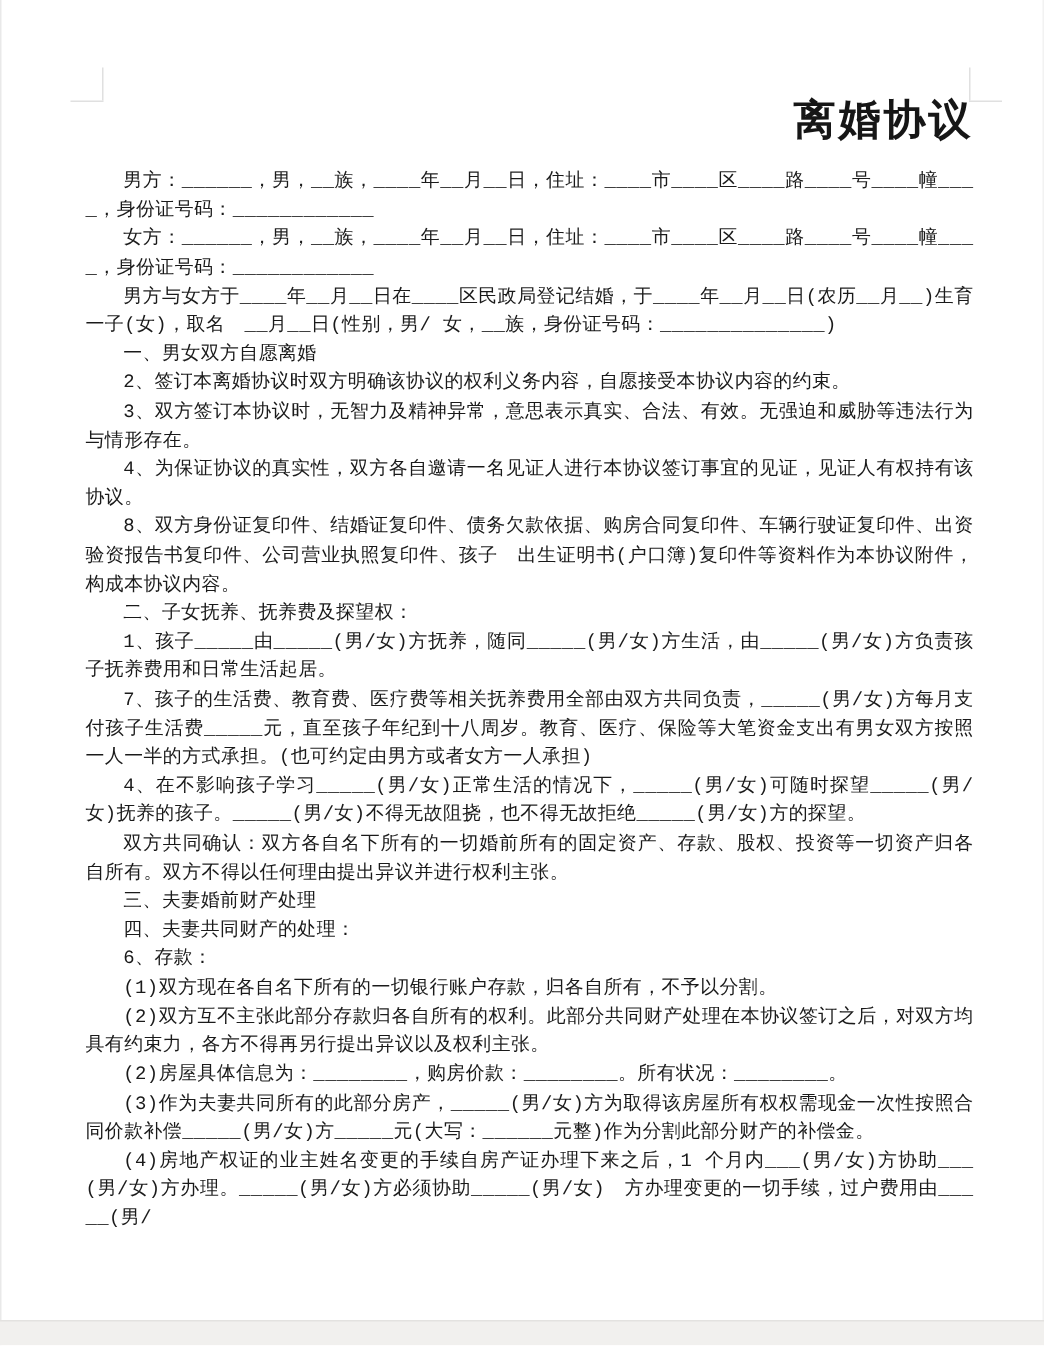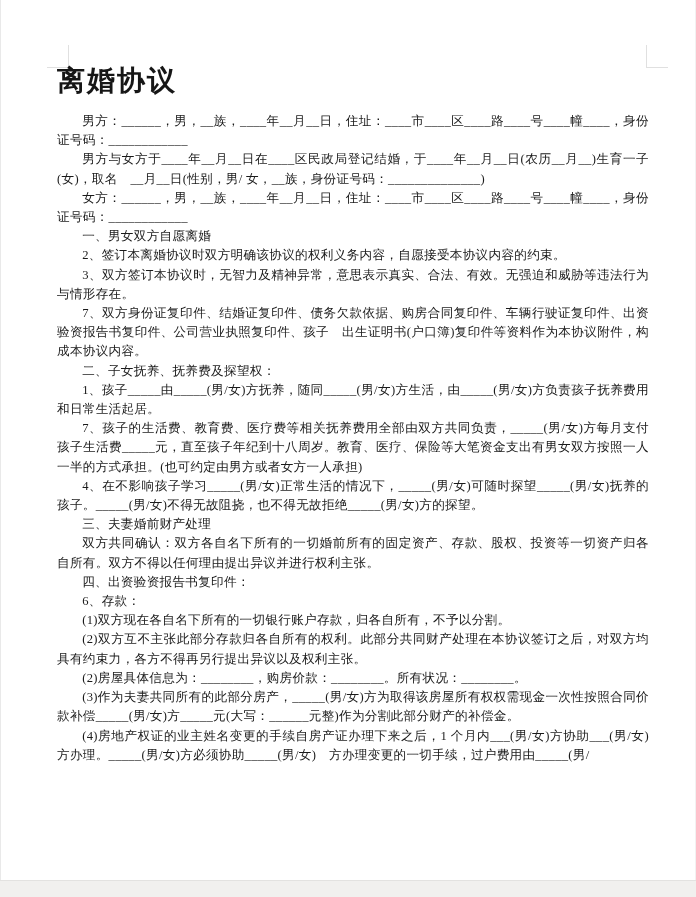--- a/index.html
+++ b/index.html
@@ -41,35 +41,36 @@
   .crop-tr .h { left: 0; }
   .content {
     position: absolute;
     left: 0; top: 0;
     width: 100%;
     box-sizing: border-box;
     padding: 62px 47px 0 57px;
   }
   .doc-title {
     margin: 0 0 12px 0;
-    text-align: left;
+    text-align: right;
     font-size: 28px;
     font-weight: bold;
     letter-spacing: 2px;
     line-height: 38px;
     color: #161616;
   }
   .para {
     margin: 0;
     font-size: 12.6px;
     line-height: 19.2px;
     text-indent: 2em;
     text-align: justify;
     letter-spacing: 0.3px;
     word-break: break-all;
+    font-family: Liberation Mono, monospace;
   }
   .bottom-strip {
     position: absolute;
     left: 0; bottom: 0;
     width: 100%;
     height: 16px;
     background: #f1f0ee;
     border-top: 1px solid #e3e2e0;
   }
 </style>
@@ -87,37 +88,38 @@
   </div>
   <div class="crop crop-tr">
     <div class="v"></div>
       <div class="h"></div>
   </div>
 
   <div class="content">
     <h1 class="doc-title">离婚协议</h1>
 
     <p class="para">男方：______，男，__族，____年__月__日，住址：____市____区____路____号____幢____，身份证号码：____________</p>
+    <p class="para">女方：______，男，__族，____年__月__日，住址：____市____区____路____号____幢____，身份证号码：____________</p>
     <p class="para">男方与女方于____年__月__日在____区民政局登记结婚，于____年__月__日(农历__月__)生育一子(女)，取名　__月__日(性别，男/ 女，__族，身份证号码：______________)</p>
-    <p class="para">女方：______，男，__族，____年__月__日，住址：____市____区____路____号____幢____，身份证号码：____________</p>
 
     <p class="para">一、男女双方自愿离婚</p>
     <p class="para">2、签订本离婚协议时双方明确该协议的权利义务内容，自愿接受本协议内容的约束。</p>
     <p class="para">3、双方签订本协议时，无智力及精神异常，意思表示真实、合法、有效。无强迫和威胁等违法行为与情形存在。</p>
-    <p class="para">7、双方身份证复印件、结婚证复印件、债务欠款依据、购房合同复印件、车辆行驶证复印件、出资验资报告书复印件、公司营业执照复印件、孩子　出生证明书(户口簿)复印件等资料作为本协议附件，构成本协议内容。</p>
+    <p class="para">4、为保证协议的真实性，双方各自邀请一名见证人进行本协议签订事宜的见证，见证人有权持有该协议。</p>
+    <p class="para">8、双方身份证复印件、结婚证复印件、债务欠款依据、购房合同复印件、车辆行驶证复印件、出资验资报告书复印件、公司营业执照复印件、孩子　出生证明书(户口簿)复印件等资料作为本协议附件，构成本协议内容。</p>
 
     <p class="para">二、子女抚养、抚养费及探望权：</p>
     <p class="para">1、孩子_____由_____(男/女)方抚养，随同_____(男/女)方生活，由_____(男/女)方负责孩子抚养费用和日常生活起居。</p>
     <p class="para">7、孩子的生活费、教育费、医疗费等相关抚养费用全部由双方共同负责，_____(男/女)方每月支付孩子生活费_____元，直至孩子年纪到十八周岁。教育、医疗、保险等大笔资金支出有男女双方按照一人一半的方式承担。(也可约定由男方或者女方一人承担)</p>
     <p class="para">4、在不影响孩子学习_____(男/女)正常生活的情况下，_____(男/女)可随时探望_____(男/女)抚养的孩子。_____(男/女)不得无故阻挠，也不得无故拒绝_____(男/女)方的探望。</p>
 
+    <p class="para">双方共同确认：双方各自名下所有的一切婚前所有的固定资产、存款、股权、投资等一切资产归各自所有。双方不得以任何理由提出异议并进行权利主张。</p>
     <p class="para">三、夫妻婚前财产处理</p>
-    <p class="para">双方共同确认：双方各自名下所有的一切婚前所有的固定资产、存款、股权、投资等一切资产归各自所有。双方不得以任何理由提出异议并进行权利主张。</p>
 
-    <p class="para">四、出资验资报告书复印件：</p>
+    <p class="para">四、夫妻共同财产的处理：</p>
     <p class="para">6、存款：</p>
     <p class="para">(1)双方现在各自名下所有的一切银行账户存款，归各自所有，不予以分割。</p>
     <p class="para">(2)双方互不主张此部分存款归各自所有的权利。此部分共同财产处理在本协议签订之后，对双方均具有约束力，各方不得再另行提出异议以及权利主张。</p>
     <p class="para">(2)房屋具体信息为：________，购房价款：________。所有状况：________。</p>
     <p class="para">(3)作为夫妻共同所有的此部分房产，_____(男/女)方为取得该房屋所有权权需现金一次性按照合同价款补偿_____(男/女)方_____元(大写：______元整)作为分割此部分财产的补偿金。</p>
     <p class="para">(4)房地产权证的业主姓名变更的手续自房产证办理下来之后，1 个月内___(男/女)方协助___(男/女)方办理。_____(男/女)方必须协助_____(男/女)　方办理变更的一切手续，过户费用由_____(男/</p>
   </div>
 
   <div class="bottom-strip"></div>
 </div>

